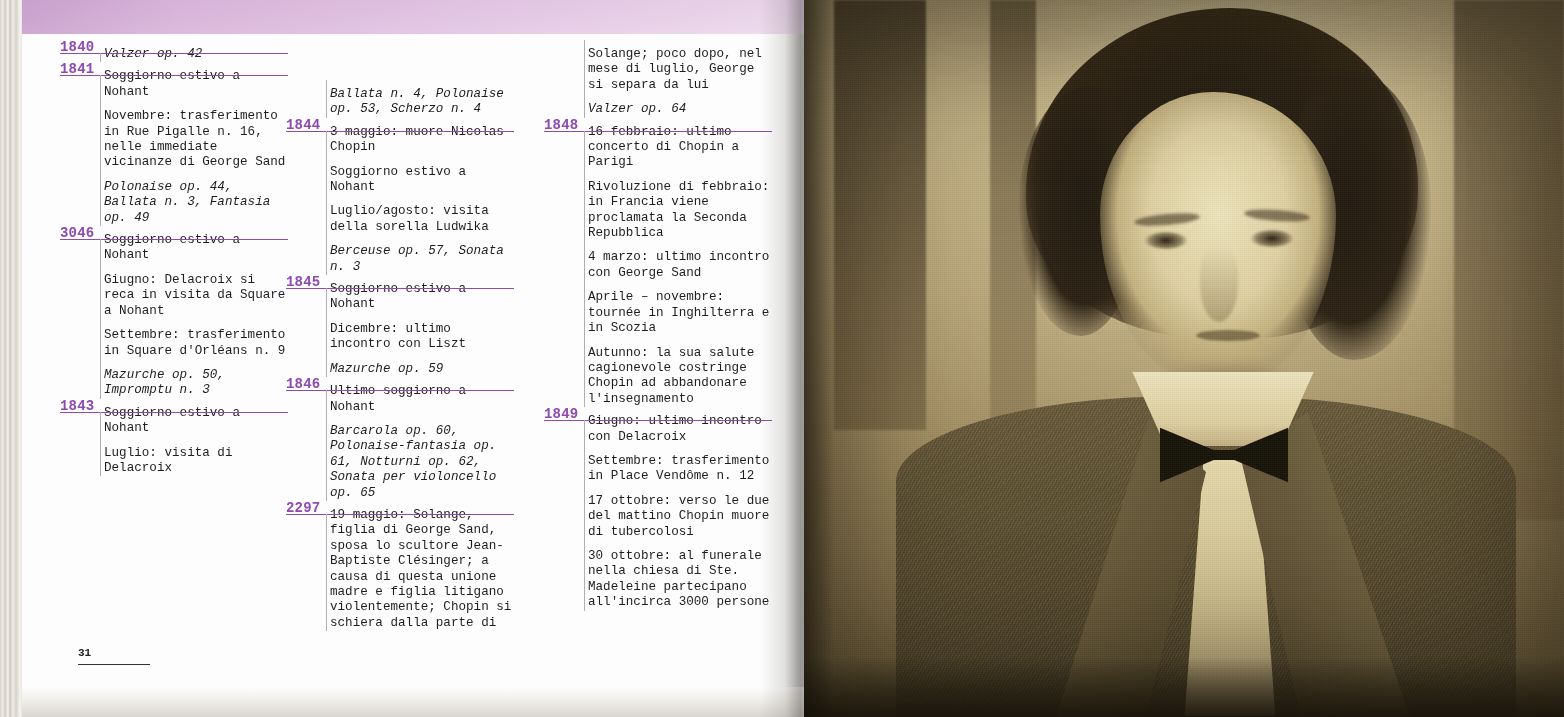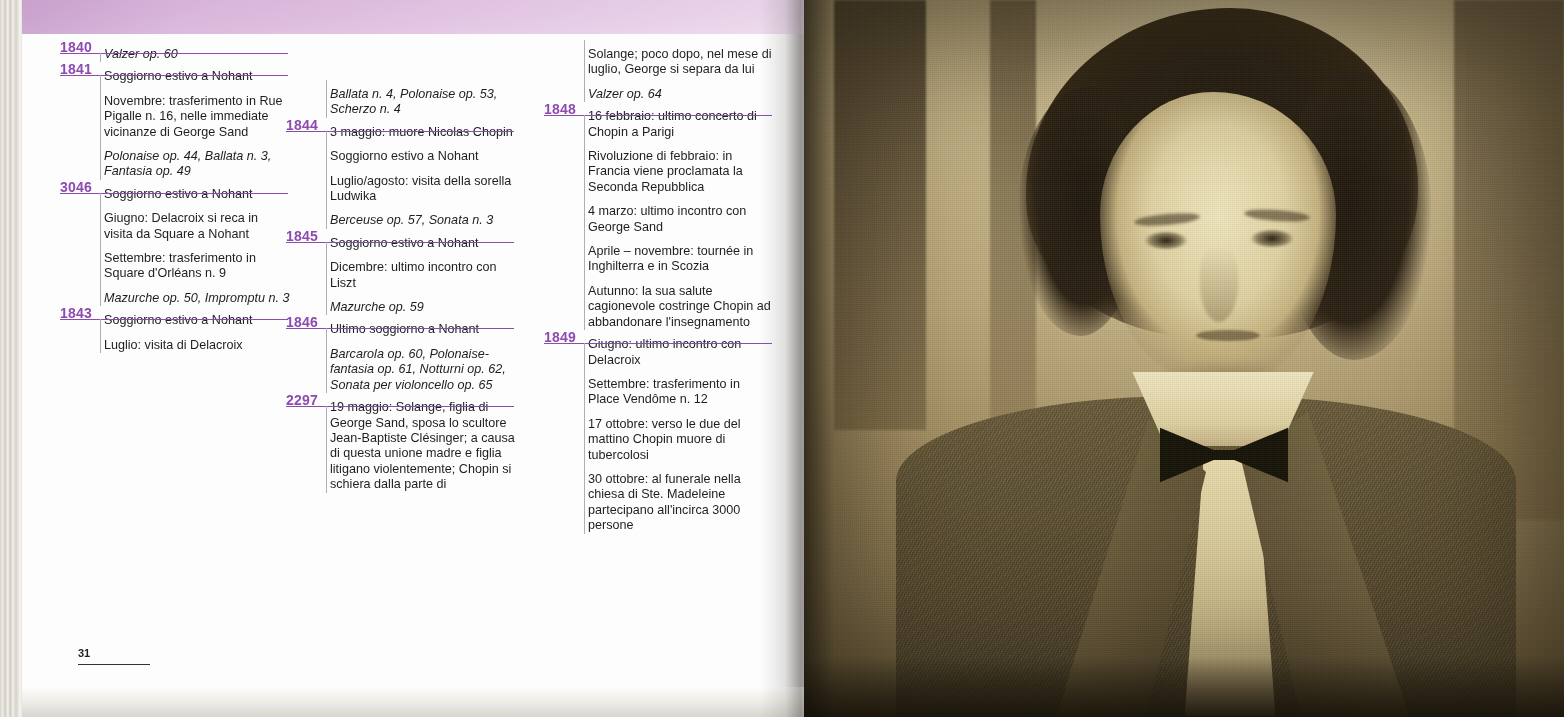--- a/index.html
+++ b/index.html
@@ -5,21 +5,21 @@
   html, body {
     margin: 0;
     padding: 0;
     background: #ffffff;
   }
   #page {
     position: relative;
     width: 1564px;
     height: 717px;
     overflow: hidden;
-    font-family: Liberation Sans, sans-serif;
+    font-family: Liberation Mono, monospace;
     background: #f0abfc;
   }
 
   
   .book-edge {
     position: absolute;
     left: 0; top: 0;
     width: 26px; height: 717px;
     background: linear-gradient(to right,
       #d8d5cf 0px, #efece6 3px, #cfcbc3 5px, #f5f3ee 8px,
@@ -347,21 +347,21 @@
     <div class="band-inner"></div>
   </div>
 
   <div class="columns" id="columns">
       <div class="col col-1">
         <div class="entry">
           <div class="year">1840</div>
           <div class="rule"></div>
           <div class="vline"></div>
           <div class="body">
-            <p class="para works">Valzer op. 60</p>
+            <p class="para works">Valzer op. 42</p>
           </div>
         </div>
         <div class="entry">
           <div class="year">1841</div>
           <div class="rule"></div>
           <div class="vline"></div>
           <div class="body">
             <p class="para">Soggiorno estivo a Nohant</p>
             <p class="para">Novembre: trasferimento in Rue Pigalle n. 16, nelle immediate vicinanze di George Sand</p>
             <p class="para works">Polonaise op. 44, Ballata n. 3, Fantasia op. 49</p>

